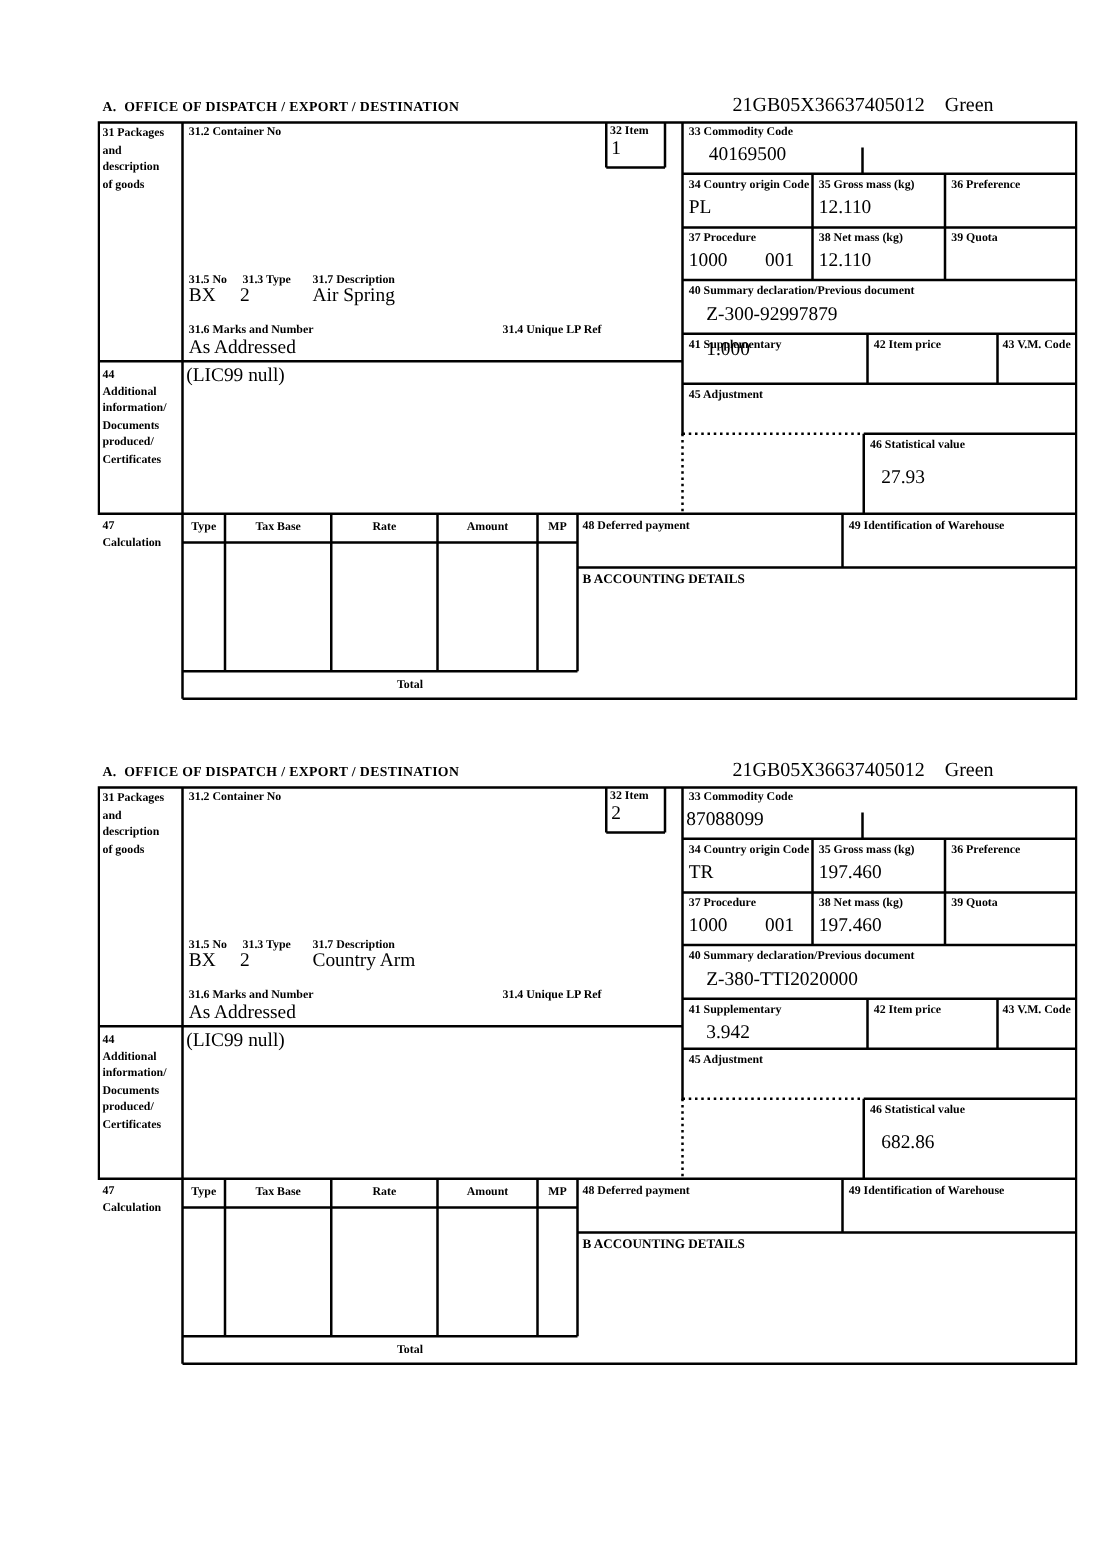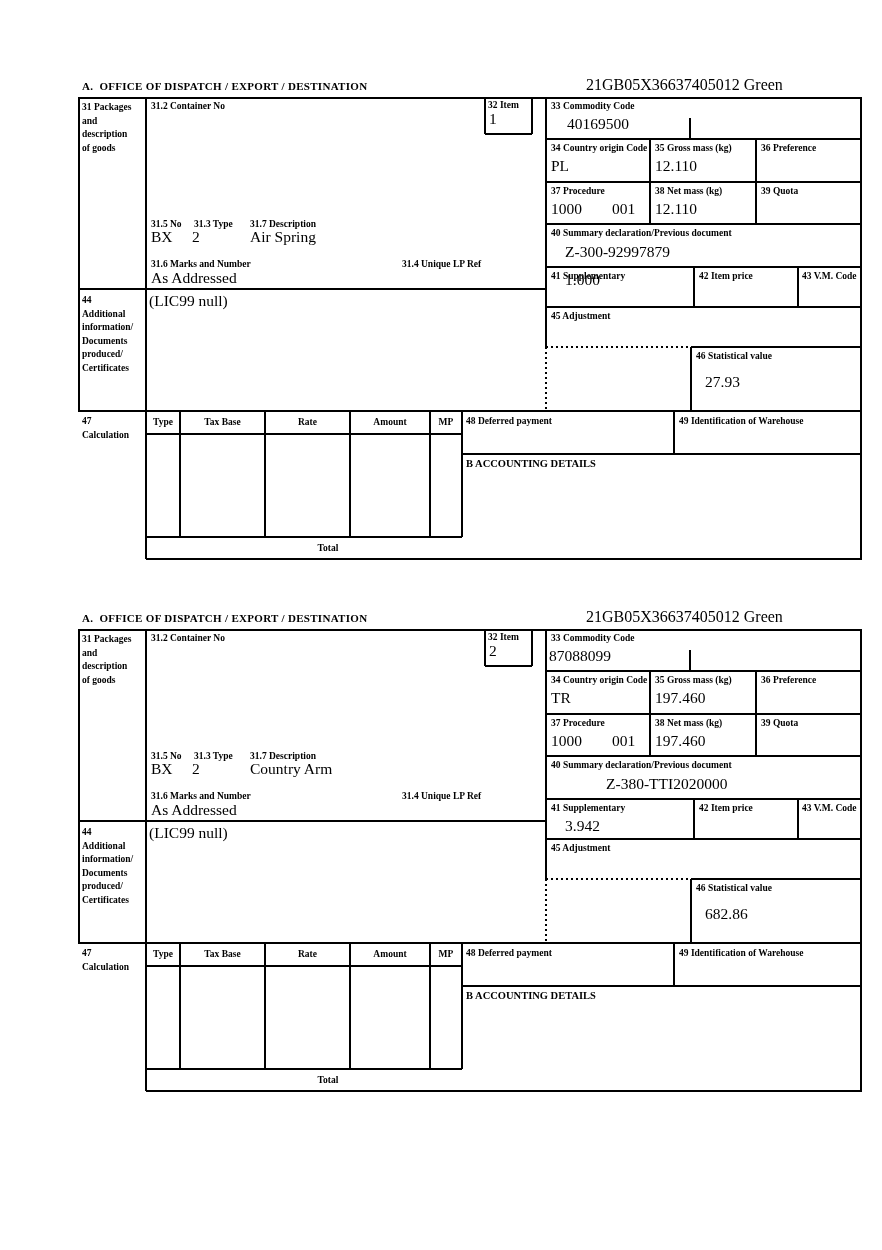--- a/index.html
+++ b/index.html
@@ -6,21 +6,21 @@
   body{width:882px;height:1250px;position:relative;font-family:"Liberation Serif",serif;color:#000;}
   .form{position:absolute;left:78px;width:784px;height:482px;}
   #form-1{top:80px;}
   #form-2{top:612px;}
   .grid{position:absolute;left:0;top:0;}
   .t{position:absolute;white-space:pre;}
   .lbl{font-size:9.5px;font-weight:bold;line-height:10px;}
   .ml{white-space:pre-line;line-height:13.5px;}
   .val{font-size:15.5px;line-height:17px;white-space:nowrap;}
   .hdr-left{position:absolute;left:4px;top:0;font-size:11px;font-weight:bold;letter-spacing:.3px;white-space:pre;}
-  .hdr-right{position:absolute;left:508px;top:-4px;font-size:16px;display:flex;gap:4px;white-space:nowrap;}
+  .hdr-right{position:absolute;left:508px;top:-4px;font-size:16px;display:flex;gap:16px;white-space:nowrap;}
   .ctr{text-align:center;}
   .proc{display:flex;gap:30px;}
   .acct{font-size:10.5px;font-weight:bold;}
 </style>
 </head>
 <body>
 
 <div class="form" id="form-1">
   <div class="hdr-left">A.  OFFICE OF DISPATCH / EXPORT / DESTINATION</div>
   <div class="hdr-right">
@@ -142,21 +142,21 @@
   <div class="t val proc" style="left:473px;top:120px;">
     <span>1000</span>
     <span>001</span>
   </div>
   <div class="t lbl" style="left:577px;top:106px;">38 Net mass (kg)</div>
   <div class="t val" style="left:577px;top:120px;">197.460</div>
   <div class="t lbl" style="left:683px;top:106px;">39 Quota</div>
   <div class="t val" style="left:683px;top:120px;"></div>
 
   <div class="t lbl" style="left:473px;top:148px;">40 Summary declaration/Previous document</div>
-  <div class="t val" style="left:487px;top:163px;margin-left:41px;">Z-380-TTI2020000</div>
+  <div class="t val" style="left:487px;top:163px;">Z-380-TTI2020000</div>
 
   <div class="t lbl" style="left:473px;top:191px;">41 Supplementary</div>
   <div class="t val" style="left:487px;top:205px;">3.942</div>
   <div class="t lbl" style="left:621px;top:191px;">42 Item price</div>
   <div class="t val" style="left:621px;top:205px;"></div>
   <div class="t lbl" style="left:724px;top:191px;">43 V.M. Code</div>
   <div class="t val" style="left:724px;top:205px;"></div>
 
   <div class="t lbl" style="left:473px;top:231px;">45 Adjustment</div>
   <div class="t val" style="left:473px;top:244px;"></div>

